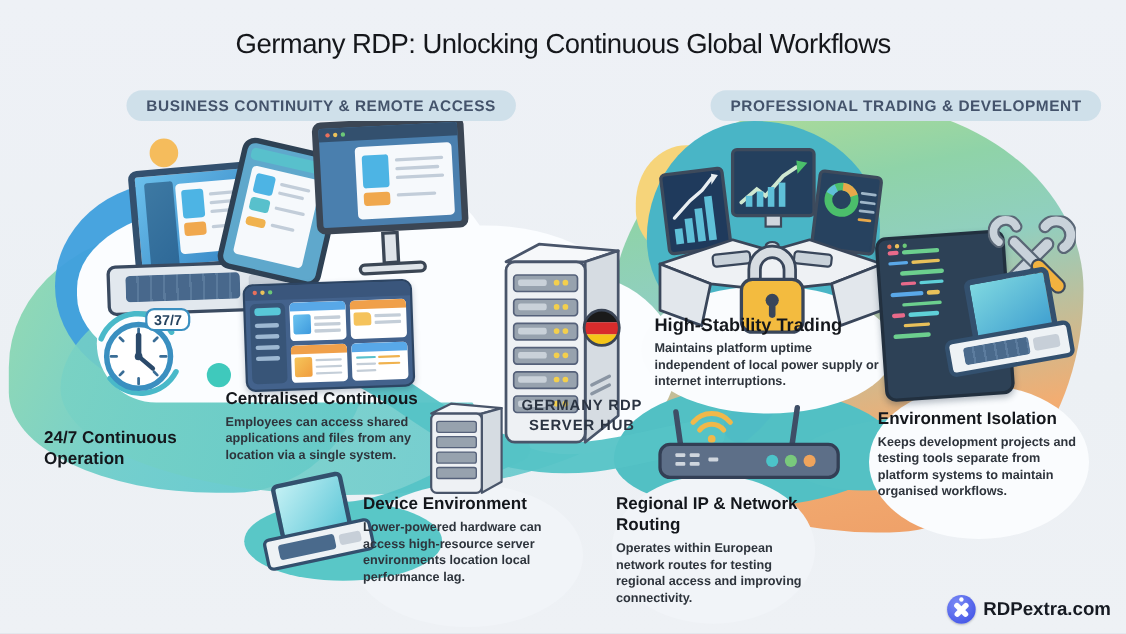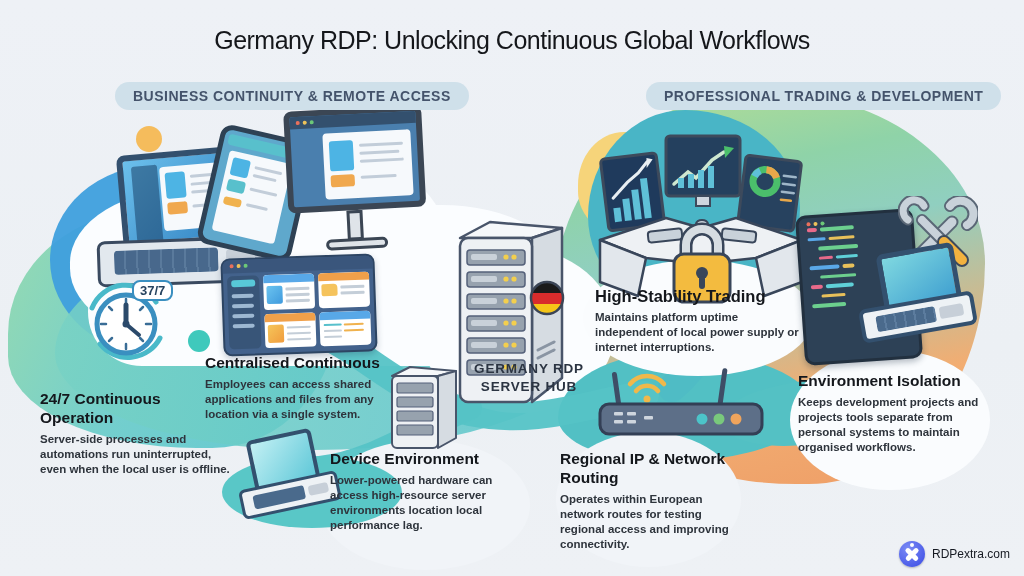--- a/index.html
+++ b/index.html
@@ -21,21 +21,21 @@
     font-size:14px; font-weight:700; letter-spacing:.5px; padding:6px 18px; white-space:nowrap;
   }
   .badge.left { left:115px; }
   .badge.right { left:646px; }
   .feature { z-index:7; text-align:left; }
   .feature h3 { font-size:15.5px; font-weight:800; color:#14171c; line-height:1.22; margin-bottom:4px; }
   .feature p { font-size:11.5px; font-weight:600; color:#2e343c; line-height:1.32; }
   .hub-label { z-index:7; text-align:center; font-size:13.5px; font-weight:800; letter-spacing:.8px;
     color:#2b3442; line-height:1.35; }
   .brand { right:14px; bottom:9px; z-index:9; display:flex; align-items:center; gap:7px; }
-  .brand-text { font-size:12px; font-weight:400; color:#161a22; }
+  .brand-text { font-size:17px; font-weight:700; color:#161a22; }
   .brand-icon { width:26px; height:26px; border-radius:50%;
     background:radial-gradient(circle at 35% 30%, #7b8bf5, #4a5be8 75%);
     position:relative; box-shadow:0 1px 2px rgba(0,0,0,.25); }
   .brand-icon .bar { position:absolute; left:5px; top:11px; width:16px; height:4.5px;
     background:#fff; border-radius:3px; }
   .brand-icon .bar.b2 { transform:rotate(90deg); }
   .brand-icon .bar.b1, .brand-icon .bar.b2 { transform-origin:center; }
   .brand-icon .bar.b1 { transform:rotate(45deg); }
   .brand-icon .bar.b2 { transform:rotate(-45deg); }
   .brand-icon .dot { position:absolute; left:11px; top:2px; width:4px; height:4px; border-radius:50%; background:#fff; }
@@ -517,41 +517,40 @@
   <div class="abs illus" style="left:852px;top:248px;width:130px;height:110px;">
     <div class="abs" style="left:28px;top:0;width:78px;height:60px;border:5px solid #33506e;border-radius:7px;background:linear-gradient(150deg,#7fd8e0,#3f9fd0);transform:rotate(-10deg);"></div>
     <div class="abs" style="left:8px;top:52px;width:116px;height:34px;background:#eef2f5;border:4px solid #33506e;border-radius:7px;transform:rotate(-10deg);">
       <div class="abs" style="left:12px;top:5px;width:60px;height:16px;background:#4a6a8c;border-radius:3px;background-image:repeating-linear-gradient(90deg,#4a6a8c 0 8px,#5c7c9e 8px 10px);"></div>
       <div class="abs" style="right:8px;top:7px;width:24px;height:12px;background:#c7cfd8;border-radius:3px;"></div>
     </div>
   </div>
 
   <div class="abs feature f0">
     <h3>24/7 Continuous Operation</h3>
-    <p>Server-side processes and automations run uninterrupted, even when the local user is offline.</p>
   </div>
   <div class="abs feature f1">
     <h3>Centralised Continuous</h3>
     <p>Employees can access shared applications and files from any location via a single system.</p>
   </div>
   <div class="abs feature f2">
     <h3>High-Stability Trading</h3>
     <p>Maintains platform uptime independent of local power supply or internet interruptions.</p>
   </div>
   <div class="abs feature f3">
     <h3>Device Environment</h3>
     <p>Lower-powered hardware can access high-resource server environments location local performance lag.</p>
   </div>
   <div class="abs feature f4">
     <h3>Regional IP &amp; Network Routing</h3>
     <p>Operates within European network routes for testing regional access and improving connectivity.</p>
   </div>
   <div class="abs feature f5">
     <h3>Environment Isolation</h3>
-    <p>Keeps development projects and projects tools separate from personal systems to maintain organised workflows.</p>
+    <p>Keeps development projects and testing tools separate from platform systems to maintain organised workflows.</p>
   </div>
 
   <div class="abs hub-label hub-pos">
     <div>GERMANY RDP</div>
     <div>SERVER HUB</div>
   </div>
 
   <div class="abs brand">
     <div class="brand-icon">
       <span class="dot"></span>

